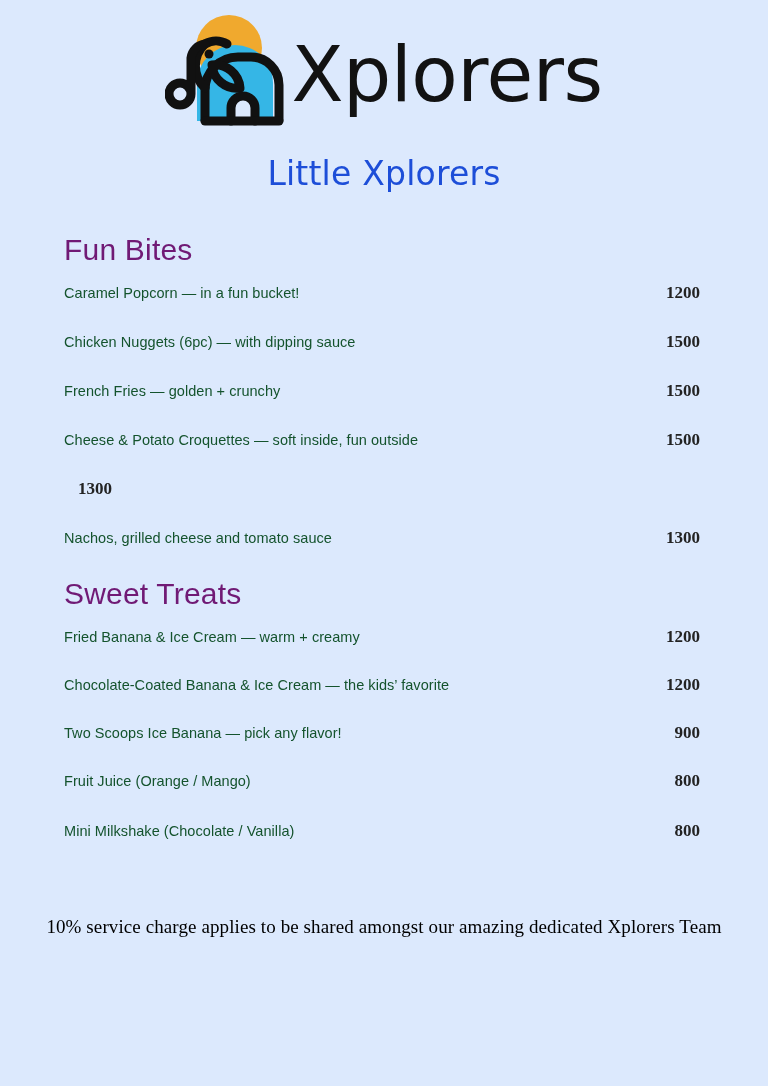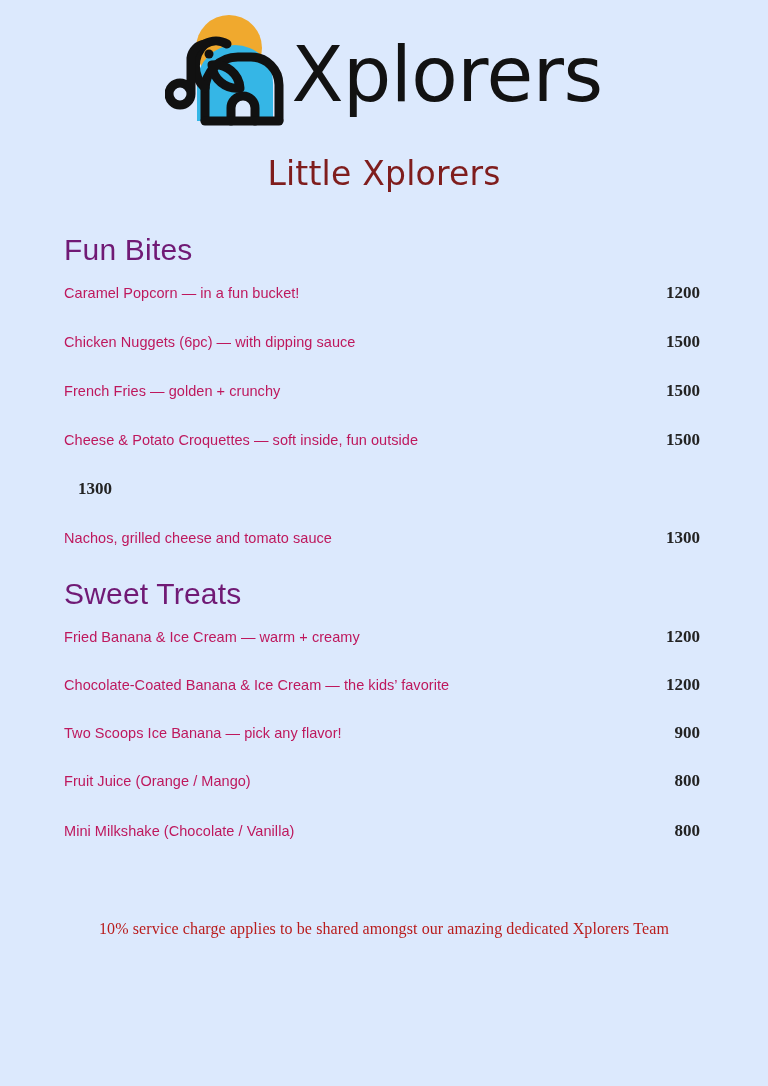--- a/index.html
+++ b/index.html
@@ -51,21 +51,21 @@
     color: #121212;
     margin-left: -6px;
     margin-top: 6px;
     font-weight: 400;
   }
 
   .menu-title {
     font-family: "DejaVu Sans", sans-serif;
     font-size: 33px;
     font-weight: 400;
-    color: #7f1d1d;
+    color: #1d4ed8;
     letter-spacing: 0.2px;
     margin-top: 18px;
   }
 
   
   .menu-body {
     padding: 0 68px 0 64px;
     margin-top: 40px;
     flex: 1 1 auto;
   }
@@ -93,21 +93,21 @@
   .item-row {
     display: flex;
     align-items: baseline;
     justify-content: space-between;
     margin-bottom: 29px;
   }
   .item-name {
     font-family: "Liberation Sans", sans-serif;
     font-size: 14.5px;
     font-weight: 400;
-    color: #be185d;
+    color: #14532d;
     letter-spacing: 0.05px;
     white-space: nowrap;
   }
   .item-price {
     font-family: "Liberation Serif", serif;
     font-size: 17px;
     color: #232323;
     white-space: nowrap;
     padding-left: 14px;
     font-weight: bold;
@@ -120,22 +120,22 @@
   
   .menu-footer {
     position: absolute;
     left: 0;
     right: 0;
     bottom: 14px;
     text-align: center;
   }
   .footer-note {
     font-family: "Liberation Serif", serif;
-    font-size: 16px;
-    color: #b91c1c;
+    font-size: 19px;
+    color: #000000;
     letter-spacing: 0.1px;
   }
 </style>
 </head>
 <body>
 
 <div class="page">
 
   <div class="brand-header">
 

